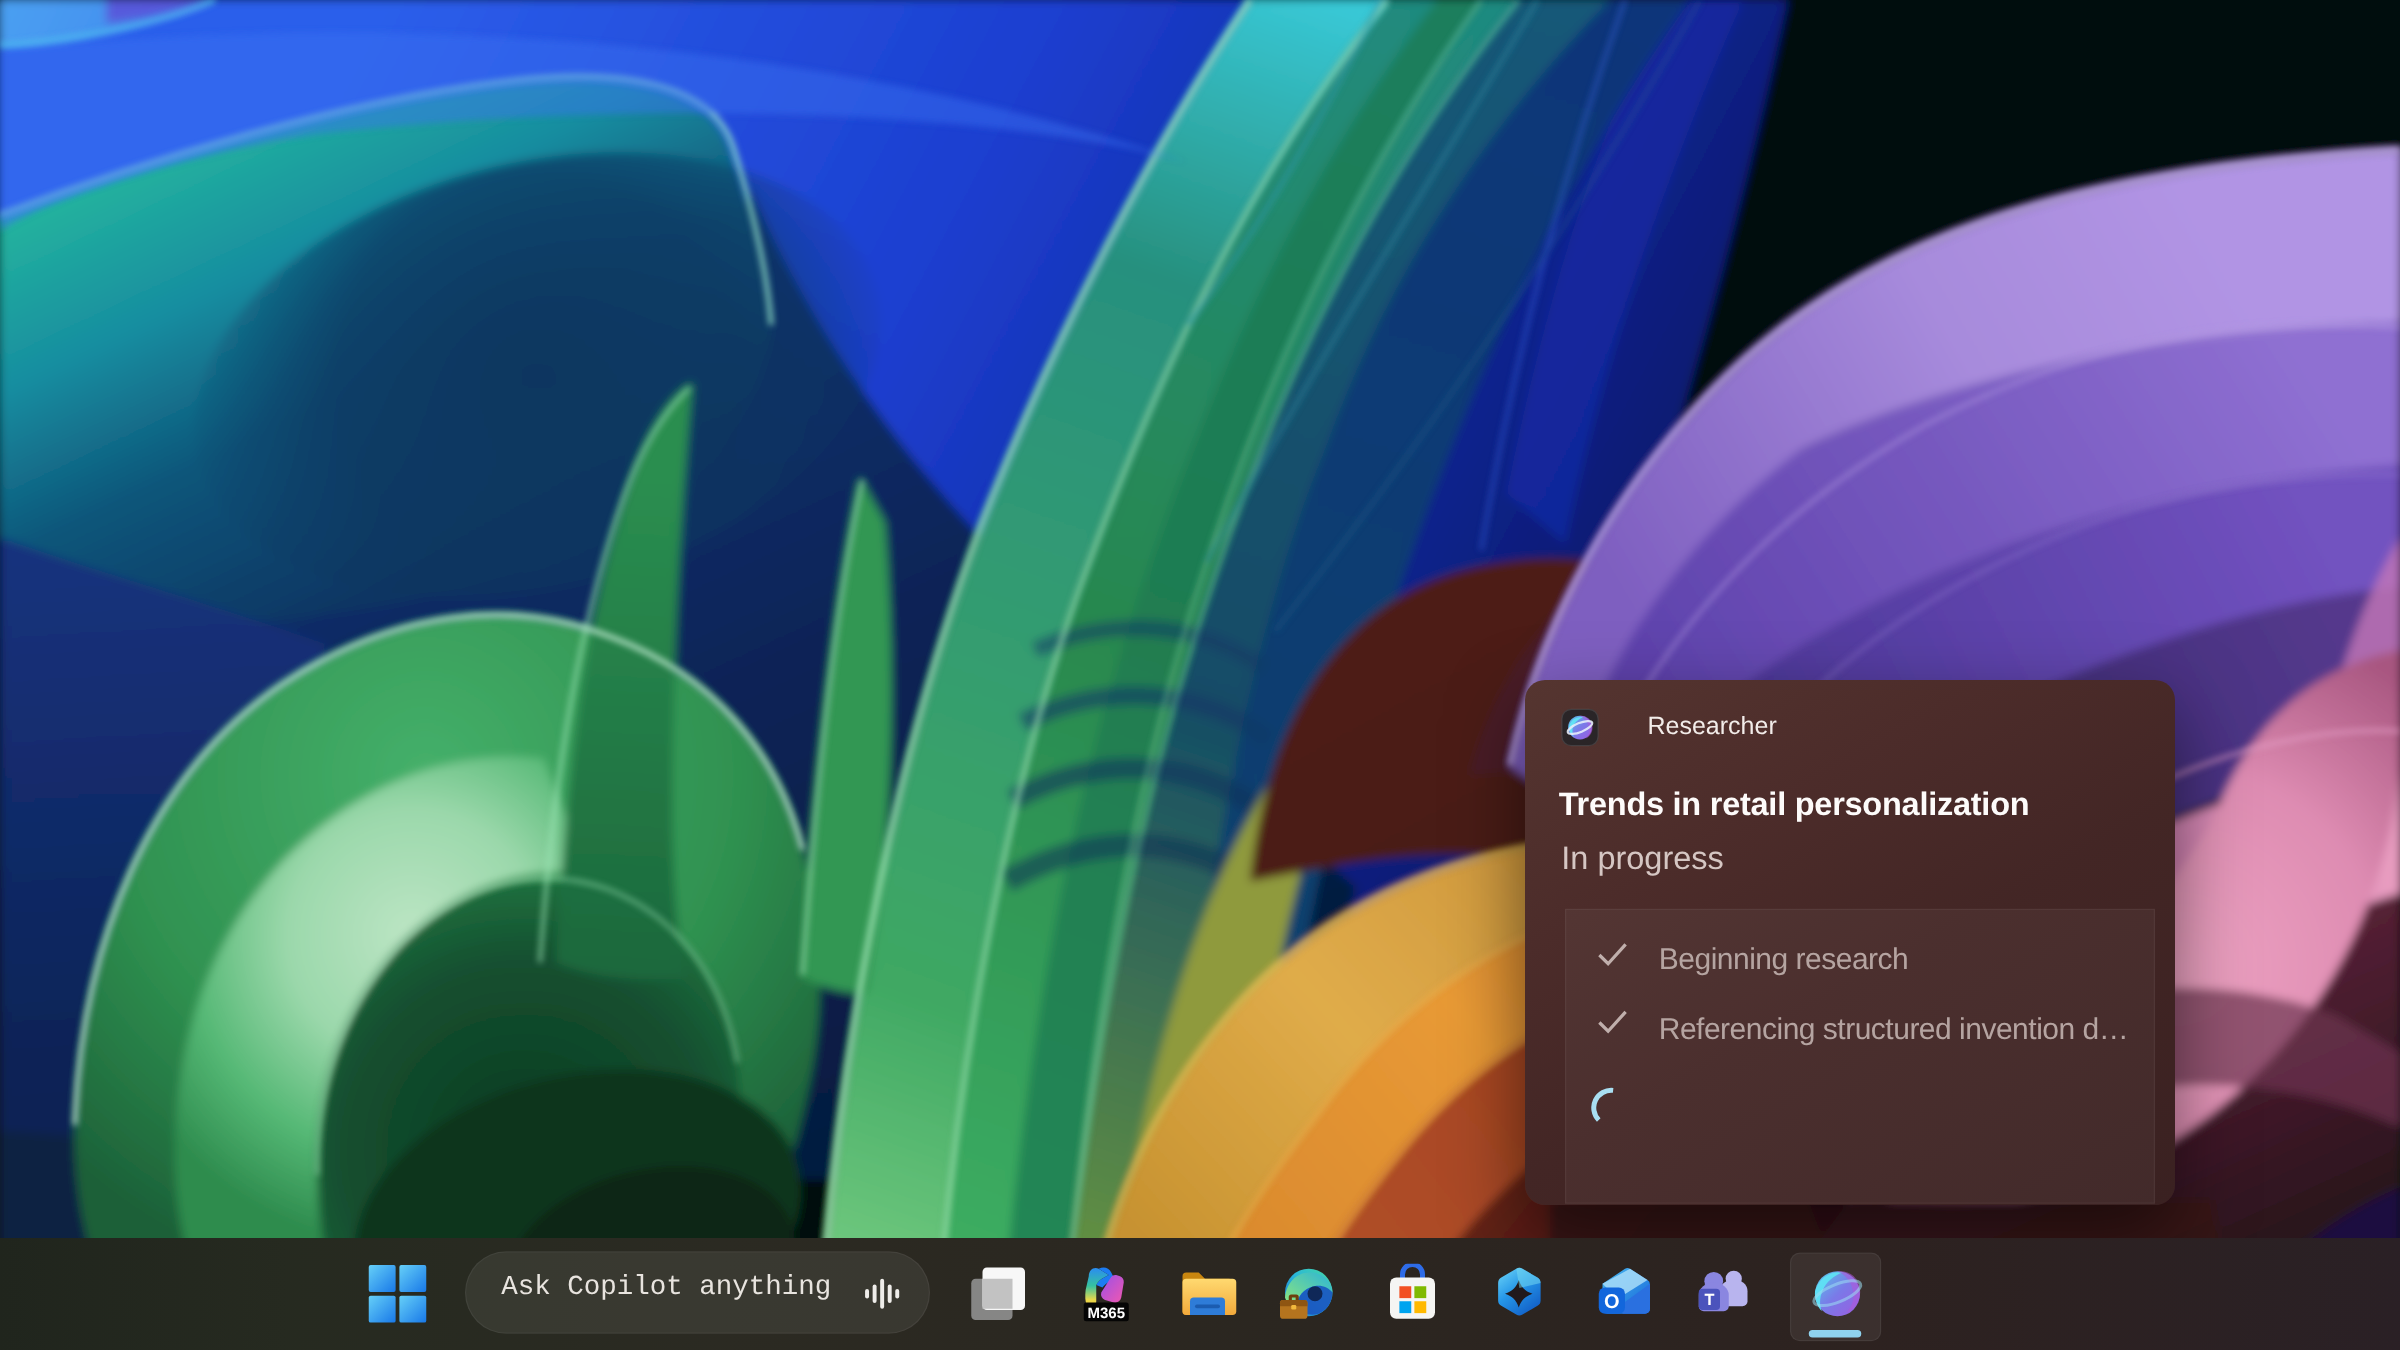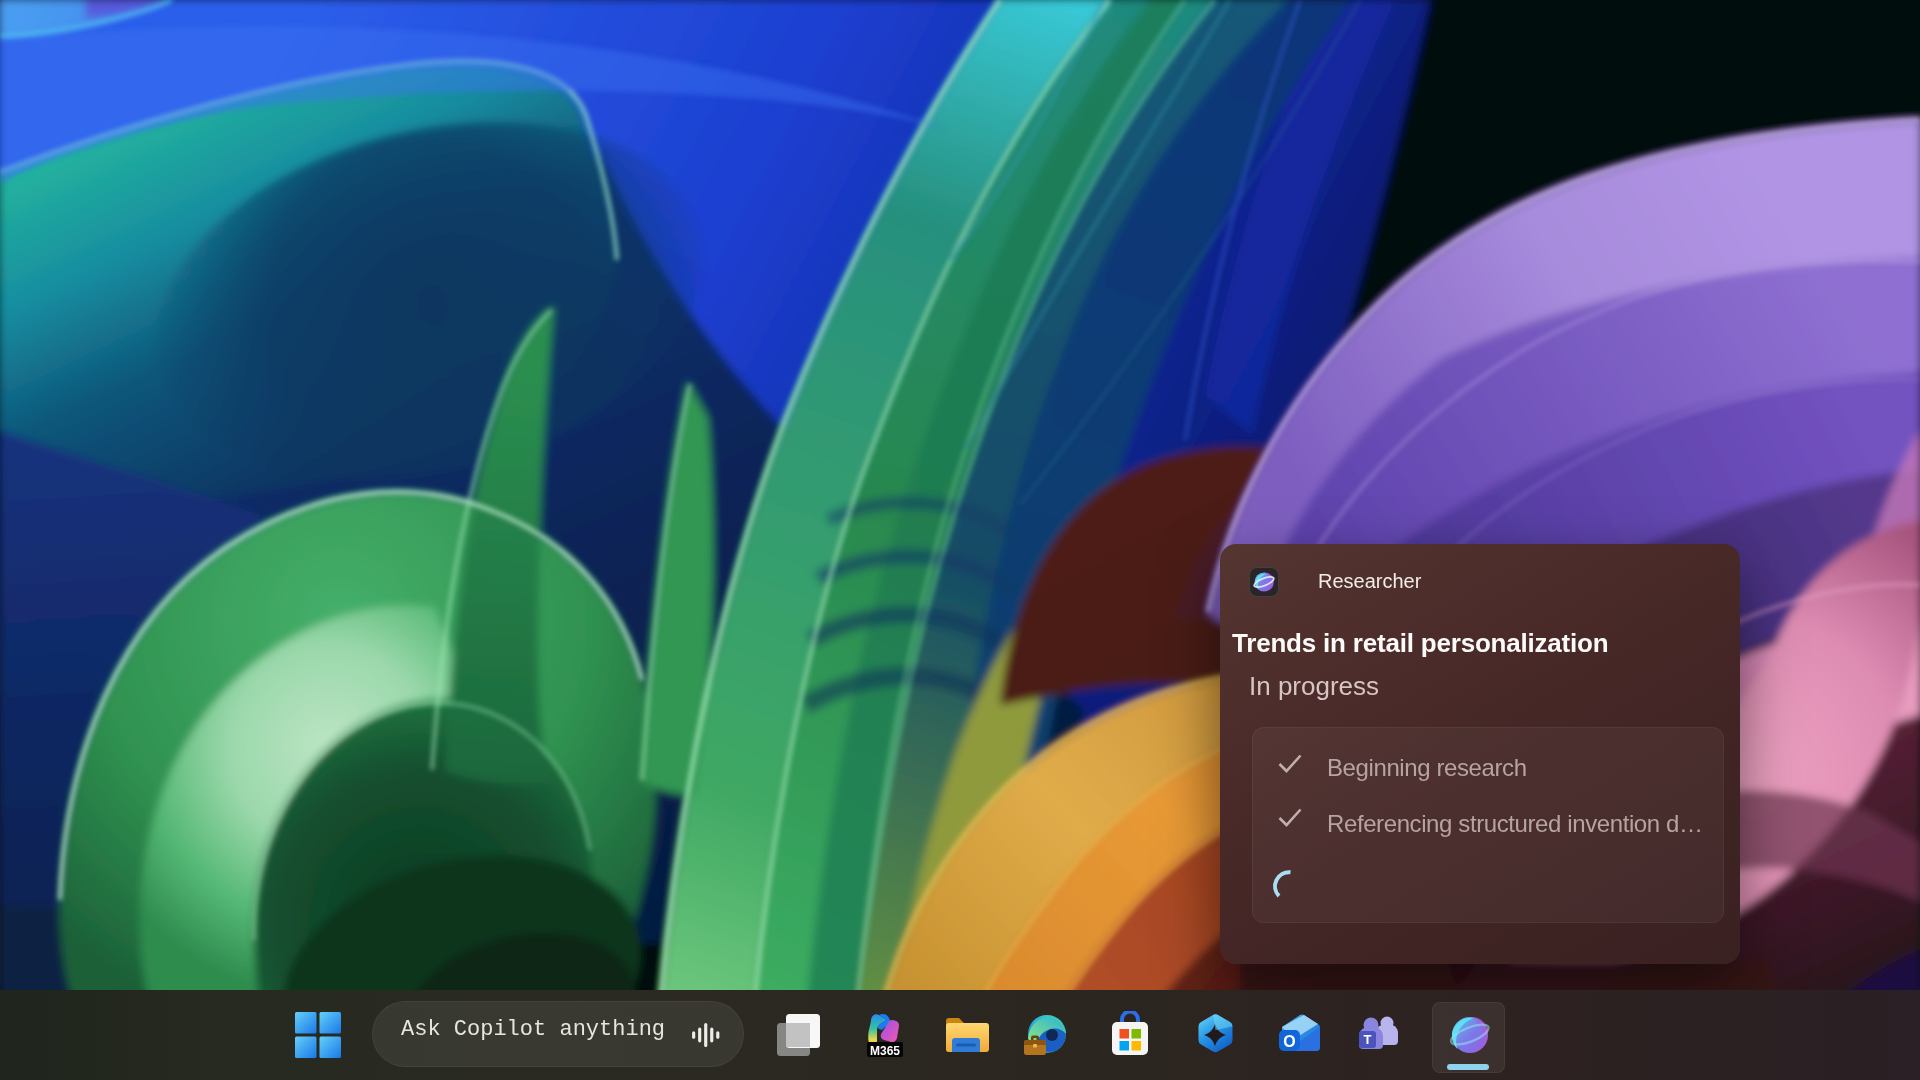--- a/index.html
+++ b/index.html
@@ -4,23 +4,23 @@
 <style>
   html,body{margin:0;padding:0;width:1920px;height:1080px;overflow:hidden;background:#05070e;
     font-family:"Liberation Sans",sans-serif;}
   #wall{position:absolute;left:0;top:0;width:1920px;height:1080px;}
   #card{position:absolute;left:1220px;top:544px;width:520px;height:420px;border-radius:16px;
     background:linear-gradient(150deg,#553530 0%,#4c2c2a 30%,#432625 55%,#3a2121 100%);
     box-shadow:0 24px 60px rgba(0,0,0,.5);}
   #card .hdr{position:absolute;left:29px;top:23px;width:30px;height:30px;border-radius:8px;
     background:#2a2527;border:1px solid rgba(255,255,255,.12);box-sizing:border-box;}
   #card .hname{position:absolute;left:74px;top:26px;font-size:20px;color:#f2ece9;margin-left:24px;}
-  #card .title{position:absolute;left:12px;top:84px;font-size:26px;font-weight:bold;color:#fdfbfa;letter-spacing:-.2px;}
+  #card .title{position:absolute;left:27px;top:84px;font-size:26px;font-weight:bold;color:#fdfbfa;letter-spacing:-.2px;}
   #card .prog{position:absolute;left:29px;top:127px;font-size:26px;color:#d5c6c3;}
-  #card .panel{position:absolute;left:32px;top:183px;width:472px;height:196px;border-radius:12px;
+  #card .panel{position:absolute;left:32px;top:183px;width:472px;height:236px;border-radius:0;
     background:rgba(255,255,255,.045);border:1px solid rgba(255,255,255,.05);box-sizing:border-box;}
   #card .row{position:absolute;left:74px;font-size:24px;color:#b5a4a1;letter-spacing:-.4px;}
   #card .r1{top:26px;}
   #card .r2{top:82px;}
   #card .r3{top:131px;color:#d9cfcd;line-height:29px;}
   #taskbar{position:absolute;left:0;top:990px;width:1920px;height:90px;
     background:linear-gradient(90deg,#20251d 0%,#262a20 12%,#2b2a22 30%,#2b2620 55%,#2d2220 78%,#2a2025 100%);}
   #pill{position:absolute;left:372px;top:1001px;width:372px;height:66px;border-radius:33px;
     background:rgba(255,255,255,.07);border:1px solid rgba(255,255,255,.05);box-sizing:border-box;font-family:Liberation Mono, monospace;}
   #pill span{position:absolute;left:28px;top:15px;font-size:22px;color:#e8e4df;}

